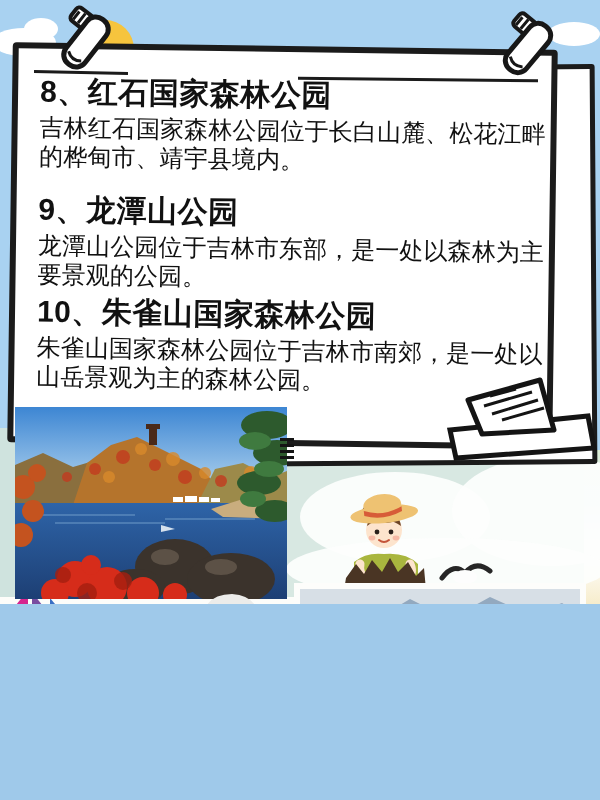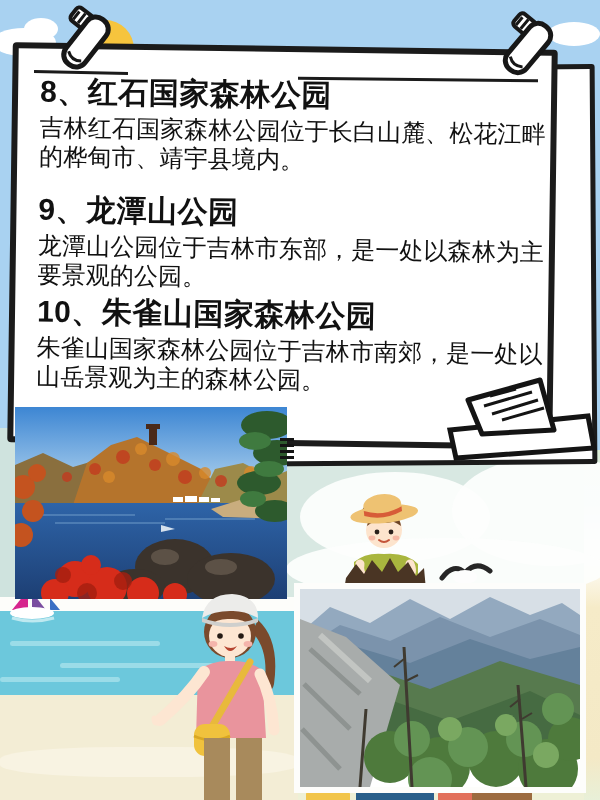--- a/index.html
+++ b/index.html
@@ -1,16 +1,16 @@
 <!DOCTYPE html>
 <html><head>
 <meta charset="utf-8">
 <style>
   html,body{margin:0;padding:0;background:#9fc9ea;}
-  #canvas{position:relative;width:600px;height:800px;margin:0 auto;overflow:hidden;
+  #canvas{position:relative;width:600px;height:604px;margin:0 auto;overflow:hidden;
           font-family:"Liberation Sans","DejaVu Sans",sans-serif;background:#a9d2f1;}
   .abs{position:absolute;}
 
   
   .bg-sky{left:0;top:0;width:600px;height:460px;background:#a9d2f1;z-index:0;}
   .bg-mid{left:0;top:450px;width:600px;height:350px;background:#d8e8e2;z-index:0;}
   .bg-left-strip{left:0;top:428px;width:17px;height:180px;background:#cfe3de;z-index:1;}
   .bg-right-strip{left:584px;top:450px;width:16px;height:350px;z-index:1;
     background:linear-gradient(#dceed7 0%,#dbe9f1 16%,#ffffff 30%,#f6ebc8 45%,#f4e9c6 88%,#e8f0d8 100%);}
   .bg-bottom{left:0;top:782px;width:600px;height:18px;background:#eef0d6;z-index:0;}

